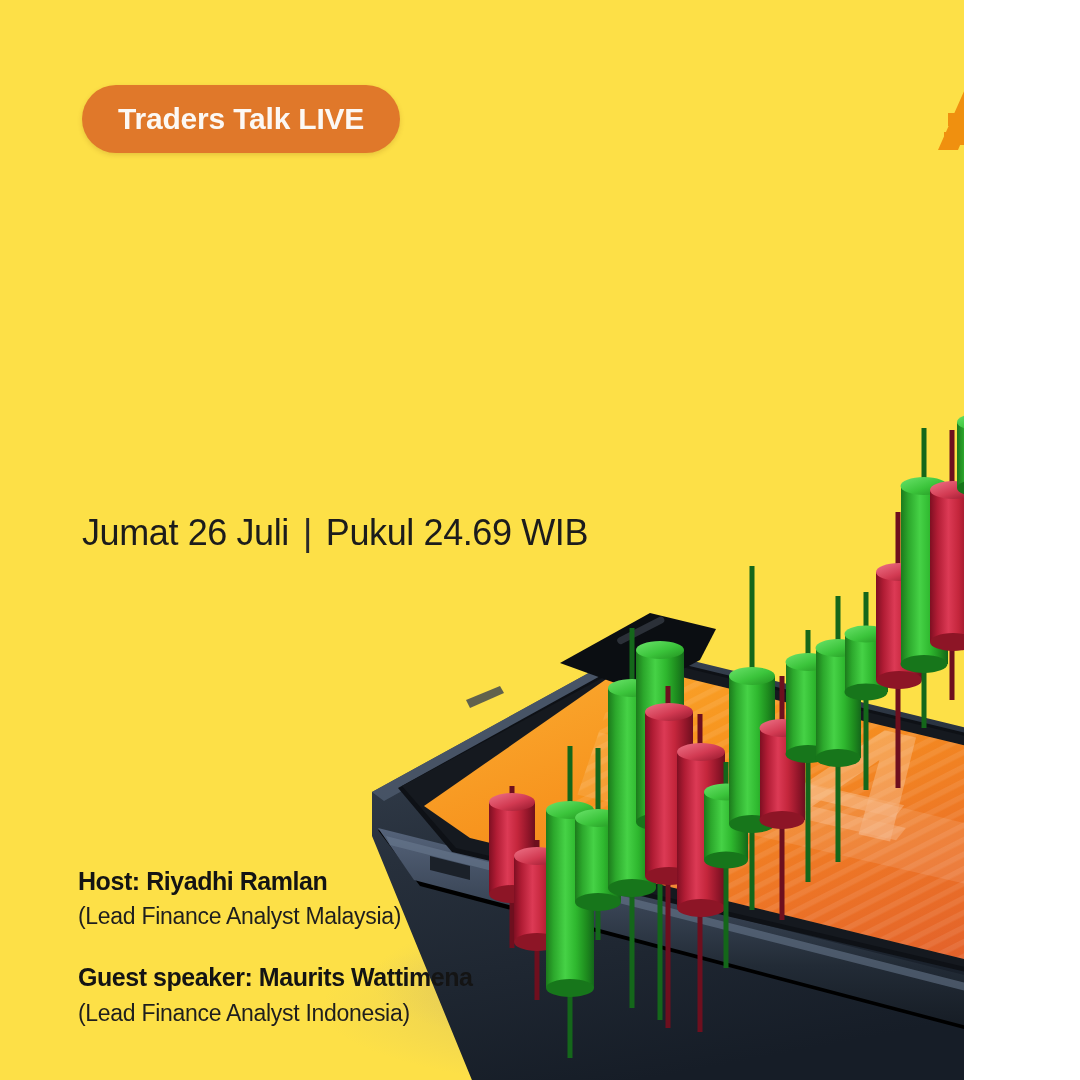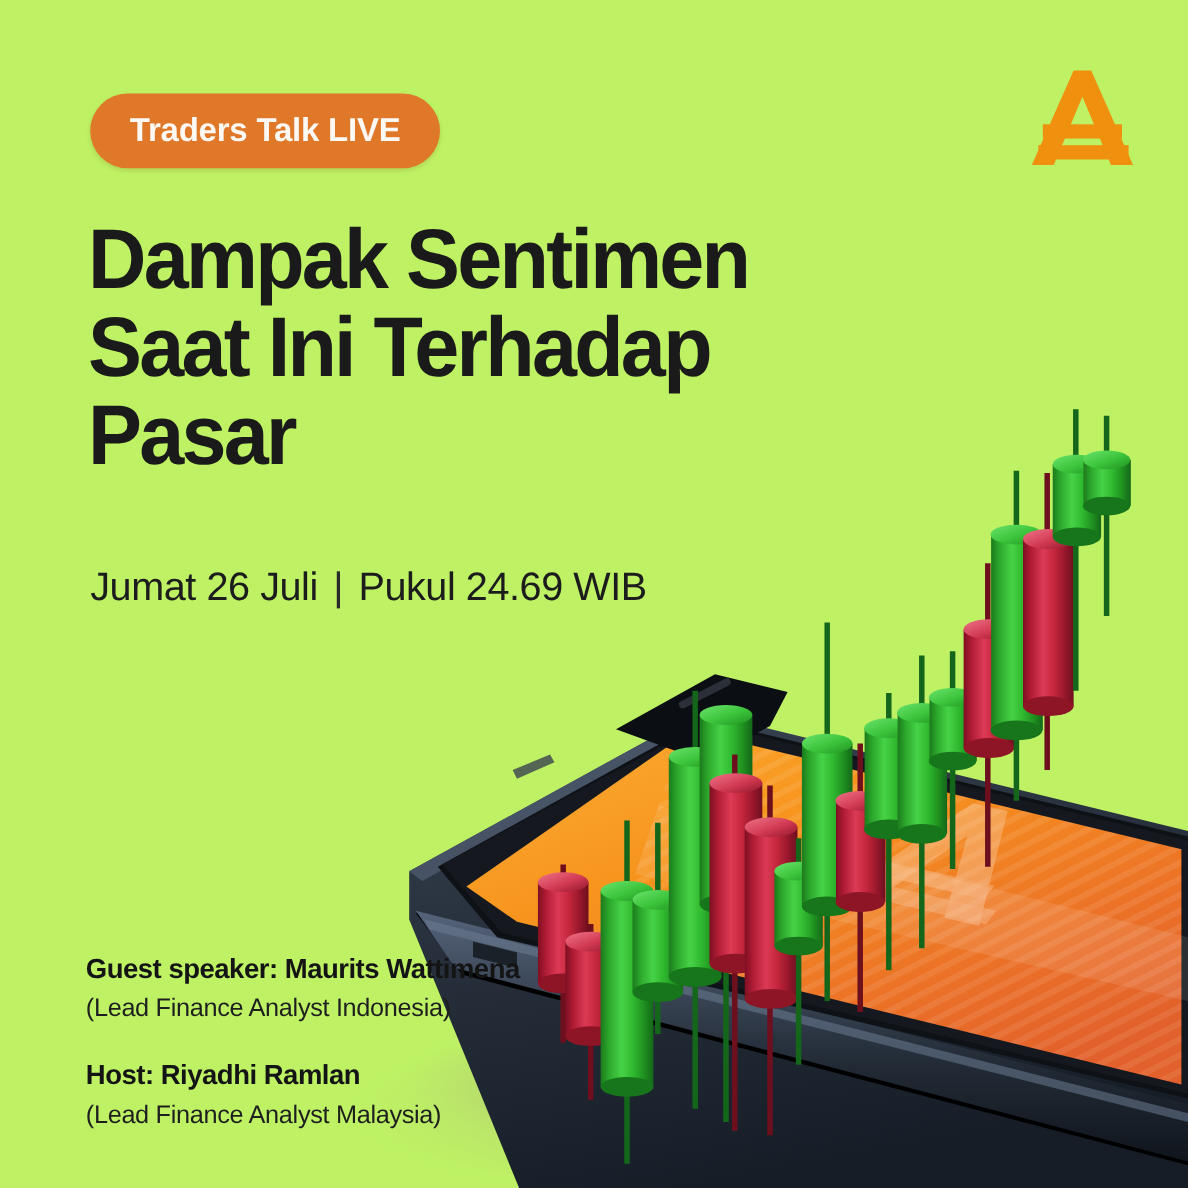--- a/index.html
+++ b/index.html
@@ -6,22 +6,22 @@
   * { margin:0; padding:0; box-sizing:border-box; }
 
   html, body {
     width:1080px; height:1080px;
     overflow:hidden;
     font-family:"Liberation Sans", sans-serif;
   }
 
   #poster {
     position:relative;
-    width:1080px; height:1080px;
-    background:#bef264;
+    width:964px; height:1080px;
+    background:#fde047;
     overflow:hidden;
   }
 
   
   #brand-logo {
     position:absolute;
     top:58px; left:932px;
     width:104px; height:98px;
   }
 
@@ -364,36 +364,31 @@
       <path d="M44,6 L60,6 L98,92 L78,92 L52,30 L26,92 L6,92 Z" fill="#F0900F"></path>
       <rect x="16" y="55" width="72" height="13" fill="#F0900F"></rect>
       <rect x="12" y="74" width="82" height="13" fill="#F0900F"></rect>
     </svg>
   </div>
 
   <div id="live-badge">
     <span class="badge-text">Traders Talk LIVE</span>
   </div>
 
-  <h1 id="headline">
-    <span class="hl-line">Dampak Sentimen</span>
-    <span class="hl-line">Saat Ini Terhadap</span>
-    <span class="hl-line">Pasar</span>
-  </h1>
 
   <div id="datetime">
     <span>Jumat 26 Juli</span>
     <span class="dt-sep">|</span>
     <span>Pukul 24.69 WIB</span>
   </div>
 
   <div id="speakers">
     <div class="sp-block">
+      <span class="sp-name">Host: Riyadhi Ramlan</span>
+      <span class="sp-role">(Lead Finance Analyst Malaysia)</span>
+    </div>
+    <div class="sp-block">
       <span class="sp-name">Guest speaker: Maurits Wattimena</span>
       <span class="sp-role">(Lead Finance Analyst Indonesia)</span>
     </div>
-    <div class="sp-block">
-      <span class="sp-name">Host: Riyadhi Ramlan</span>
-      <span class="sp-role">(Lead Finance Analyst Malaysia)</span>
-    </div>
   </div>
 
 </div>
 
 </body></html>

